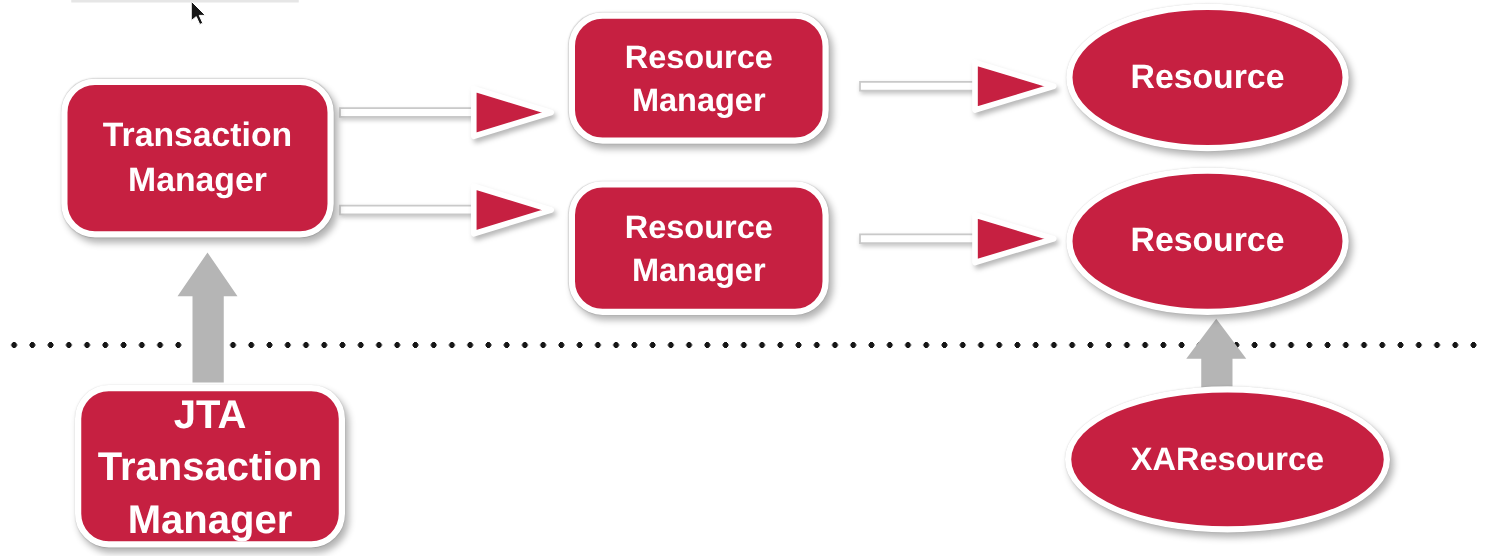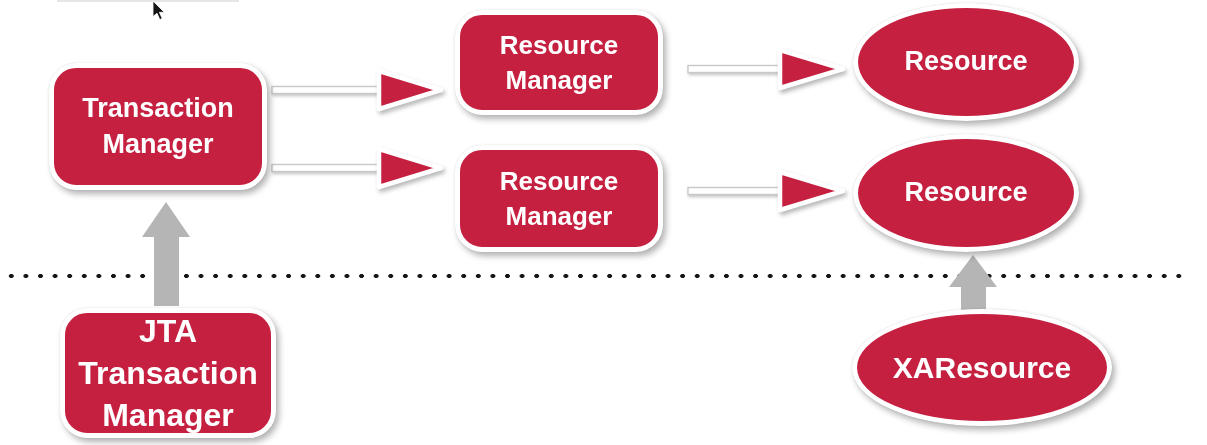--- a/index.html
+++ b/index.html
@@ -19,21 +19,21 @@
   }
   .rect{border-radius:27px;}
   .ellipse{border-radius:50%;}
 
   #node-tm   {left:49px;  top:63px;  width:218px; height:127px; font-size:27px;}
   #node-rm1  {left:455px; top:10px;  width:208px; height:105px; font-size:26px;}
   #node-rm2  {left:455px; top:145px; width:208px; height:107px; font-size:26px;}
   #node-res1 {left:853px; top:3px;   width:226px; height:118px; font-size:27px;}
   #node-res2 {left:853px; top:134px; width:226px; height:118px; font-size:27px;}
   #node-jta  {left:60px;  top:308px; width:216px; height:130px; font-size:32px;}
-  #node-xa   {left:852px; top:309px; width:260px; height:117px; font-size:30px;justify-content:center;}
+  #node-xa   {left:852px; top:309px; width:260px; height:117px; font-size:26px;justify-content:center;}
 
   .arrow-layer{position:absolute;left:0;top:0;width:1207px;height:445px;}
   .arrow-shaft{
     fill:#ffffff;stroke:#c9c9c9;stroke-width:1.4;
     filter:drop-shadow(1.5px 2.5px 1.5px rgba(0,0,0,.22));
   }
   .arrow-head{
     fill:var(--node-red,#c62041);stroke:#ffffff;stroke-width:4.5;
     stroke-linejoin:round;
     filter:drop-shadow(2px 3px 2px rgba(0,0,0,.28));

